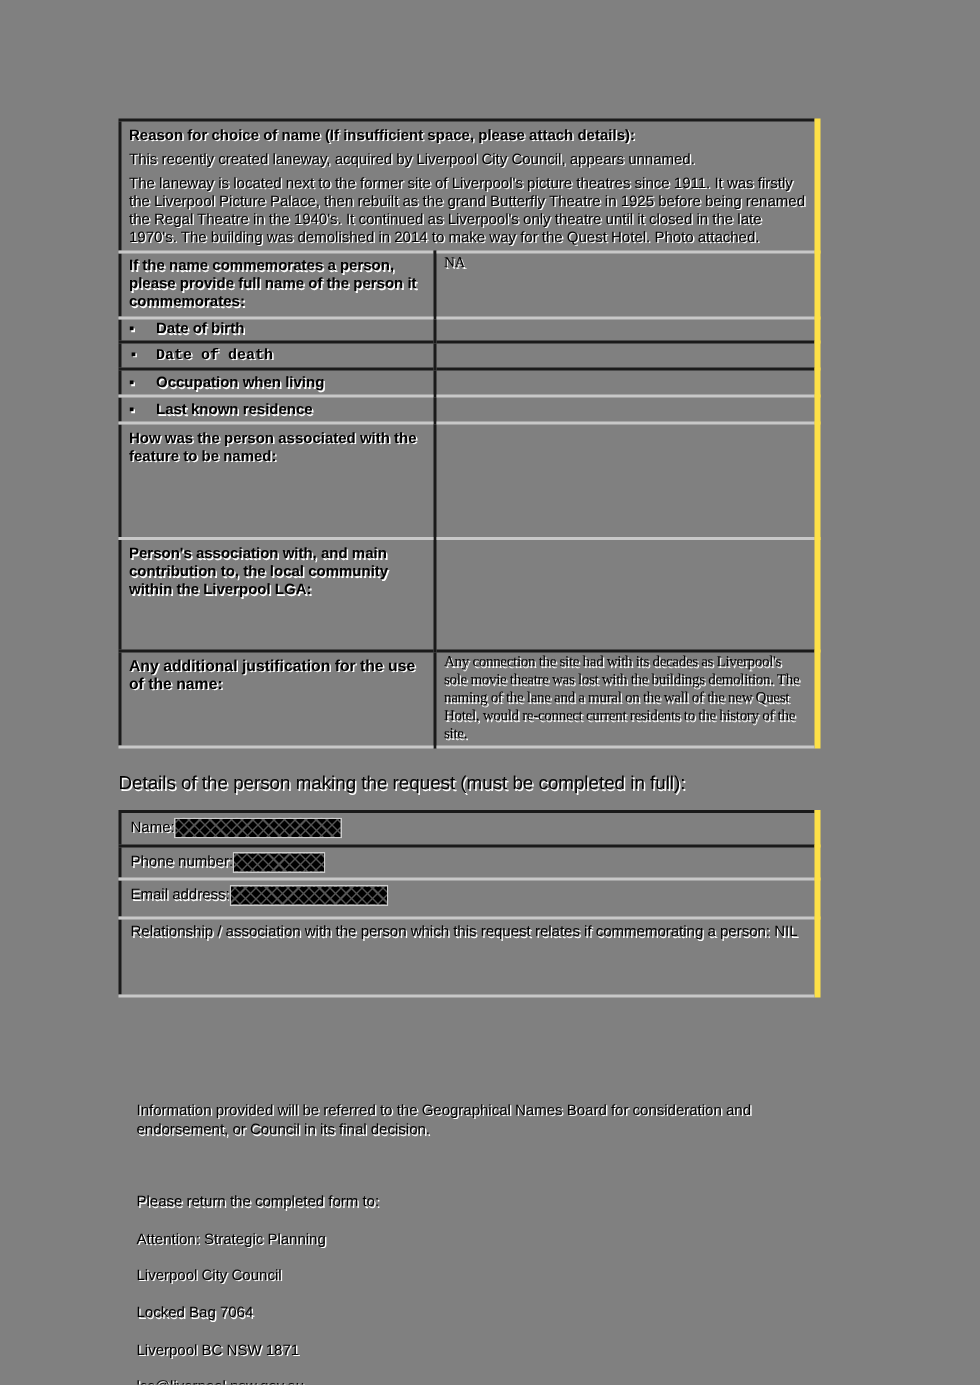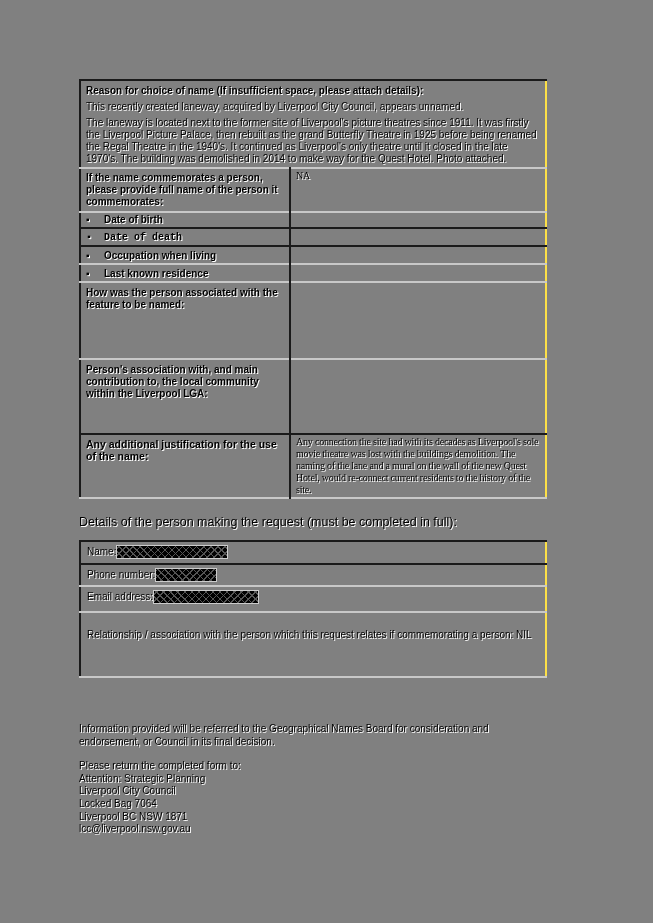--- a/index.html
+++ b/index.html
@@ -5,39 +5,39 @@
   html, body { margin: 0; padding: 0; }
   body {
     width: 653px; height: 923px; background: #808080;
     font-family: "Liberation Sans", sans-serif; color: #000;
     position: relative; overflow: hidden;
   }
   .t { text-shadow: 1px 1px 0 #fff; }
   .tb { text-shadow: 1px 1px 0 #fff; font-weight: bold; }
   table.form { position: absolute; left: 79px; top: 79px; width: 468px; border-collapse: collapse; }
   table.form td { vertical-align: top; font-size: 10px; line-height: 12px; padding: 1px 5px; }
-  .frame { border-left: 2px solid #1a1a1a; border-right: 2px solid #fde047; }
+  .frame { border-left: 2px solid #1a1a1a; border-right: 4px solid #fde047; }
   .row-line { border-bottom: 2px solid #c8c8c8; }
   .row-dark { border-bottom: 2px solid #1a1a1a; }
   .top-line { border-top: 2px solid #1a1a1a; }
   .split { border-right: 2px solid #1a1a1a; }
   .leftcol { width: 198px; }
   .serif { font-family: "Liberation Serif", serif; font-size: 10px; line-height: 12px; letter-spacing: -0.2px; }
   .bullet { display: inline-block; width: 18px; }
   .section-title { position: absolute; left: 79px; top: 515px; font-size: 12.5px; font-weight: normal; }
   table.req { position: absolute; left: 79px; top: 540px; width: 468px; border-collapse: collapse; }
   table.req td { font-size: 10px; line-height: 12px; padding: 3px 6px; vertical-align: top; }
   .redact {
     display: inline-block; height: 12px; vertical-align: middle;
     background-color: #000; border: 1px solid #ccc;
     background-image: repeating-linear-gradient(45deg, transparent 0 4px, #555 4px 5px),
                       repeating-linear-gradient(-45deg, transparent 0 4px, #555 4px 5px);
   }
   .footer { position: absolute; left: 79px; top: 723px; width: 470px; font-size: 10px; line-height: 12.6px; }
-  .footer p { margin: 0; }
+  .footer p { margin: 12px; }
   .gap { height: 12px; }
 </style>
 </head>
 <body>
 
 <table class="form frame">
   <tbody>
       <tr class="top-line row-line">
     <td colspan="2">
       <div class="tb" style="padding:3px 0 2px;">Reason for choice of name (If insufficient space, please attach details):</div>
@@ -93,21 +93,21 @@
     <td style="height:14px;">
       <span class="tb" style="font-weight:normal;">Phone number:</span><span class="redact" style="width:60px;"></span>
     </td>
   </tr>
   <tr class="row-line">
     <td style="height:18px;">
       <span class="t">Email address:</span><span class="redact" style="width:104px;"></span>
     </td>
   </tr>
   <tr class="row-line">
-    <td class="t" style="height:44px;padding-top:16px;margin-left:36px;">Relationship / association with the person which this request relates if commemorating a person: NIL</td>
+    <td class="t" style="height:44px;padding-top:3px;margin-left:36px;">Relationship / association with the person which this request relates if commemorating a person: NIL</td>
   </tr>
 </tbody>
   </table>
 
 <div class="footer t">
   <p>Information provided will be referred to the Geographical Names Board for consideration and endorsement, or Council in its final decision.</p>
   <div class="gap"></div>
   <p>Please return the completed form to:</p>
   <p>Attention: Strategic Planning</p>
   <p>Liverpool City Council</p>

